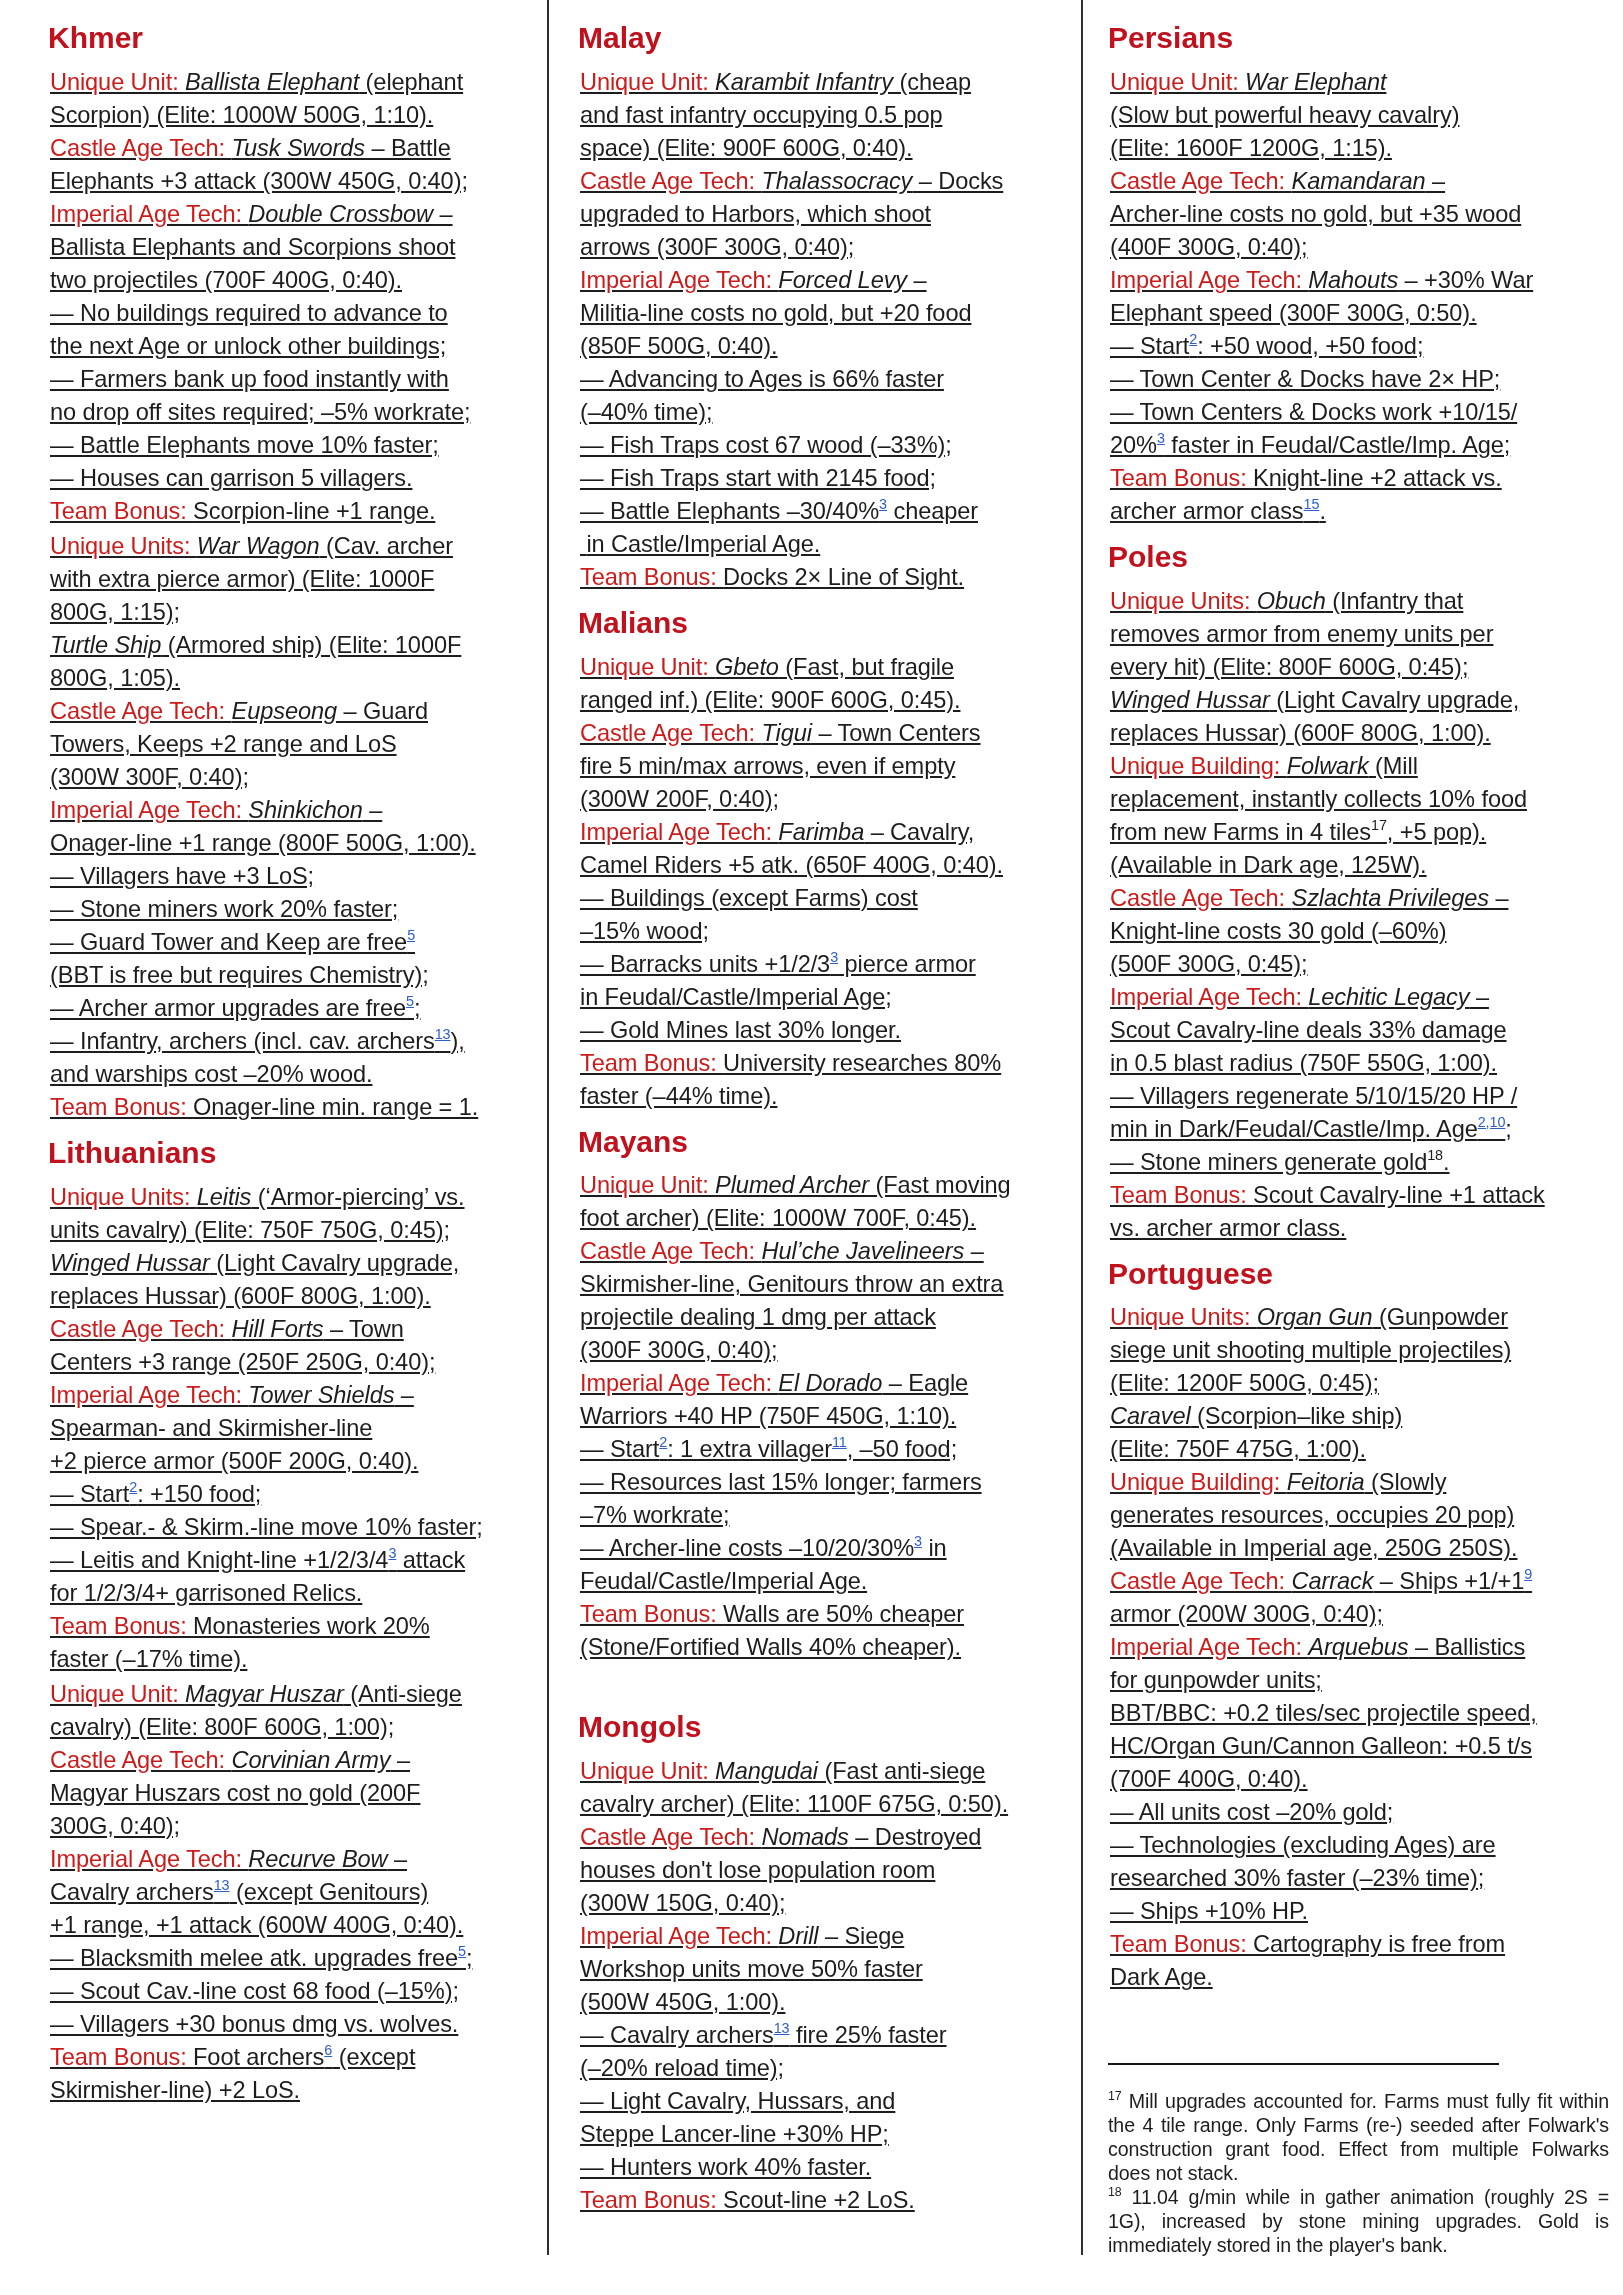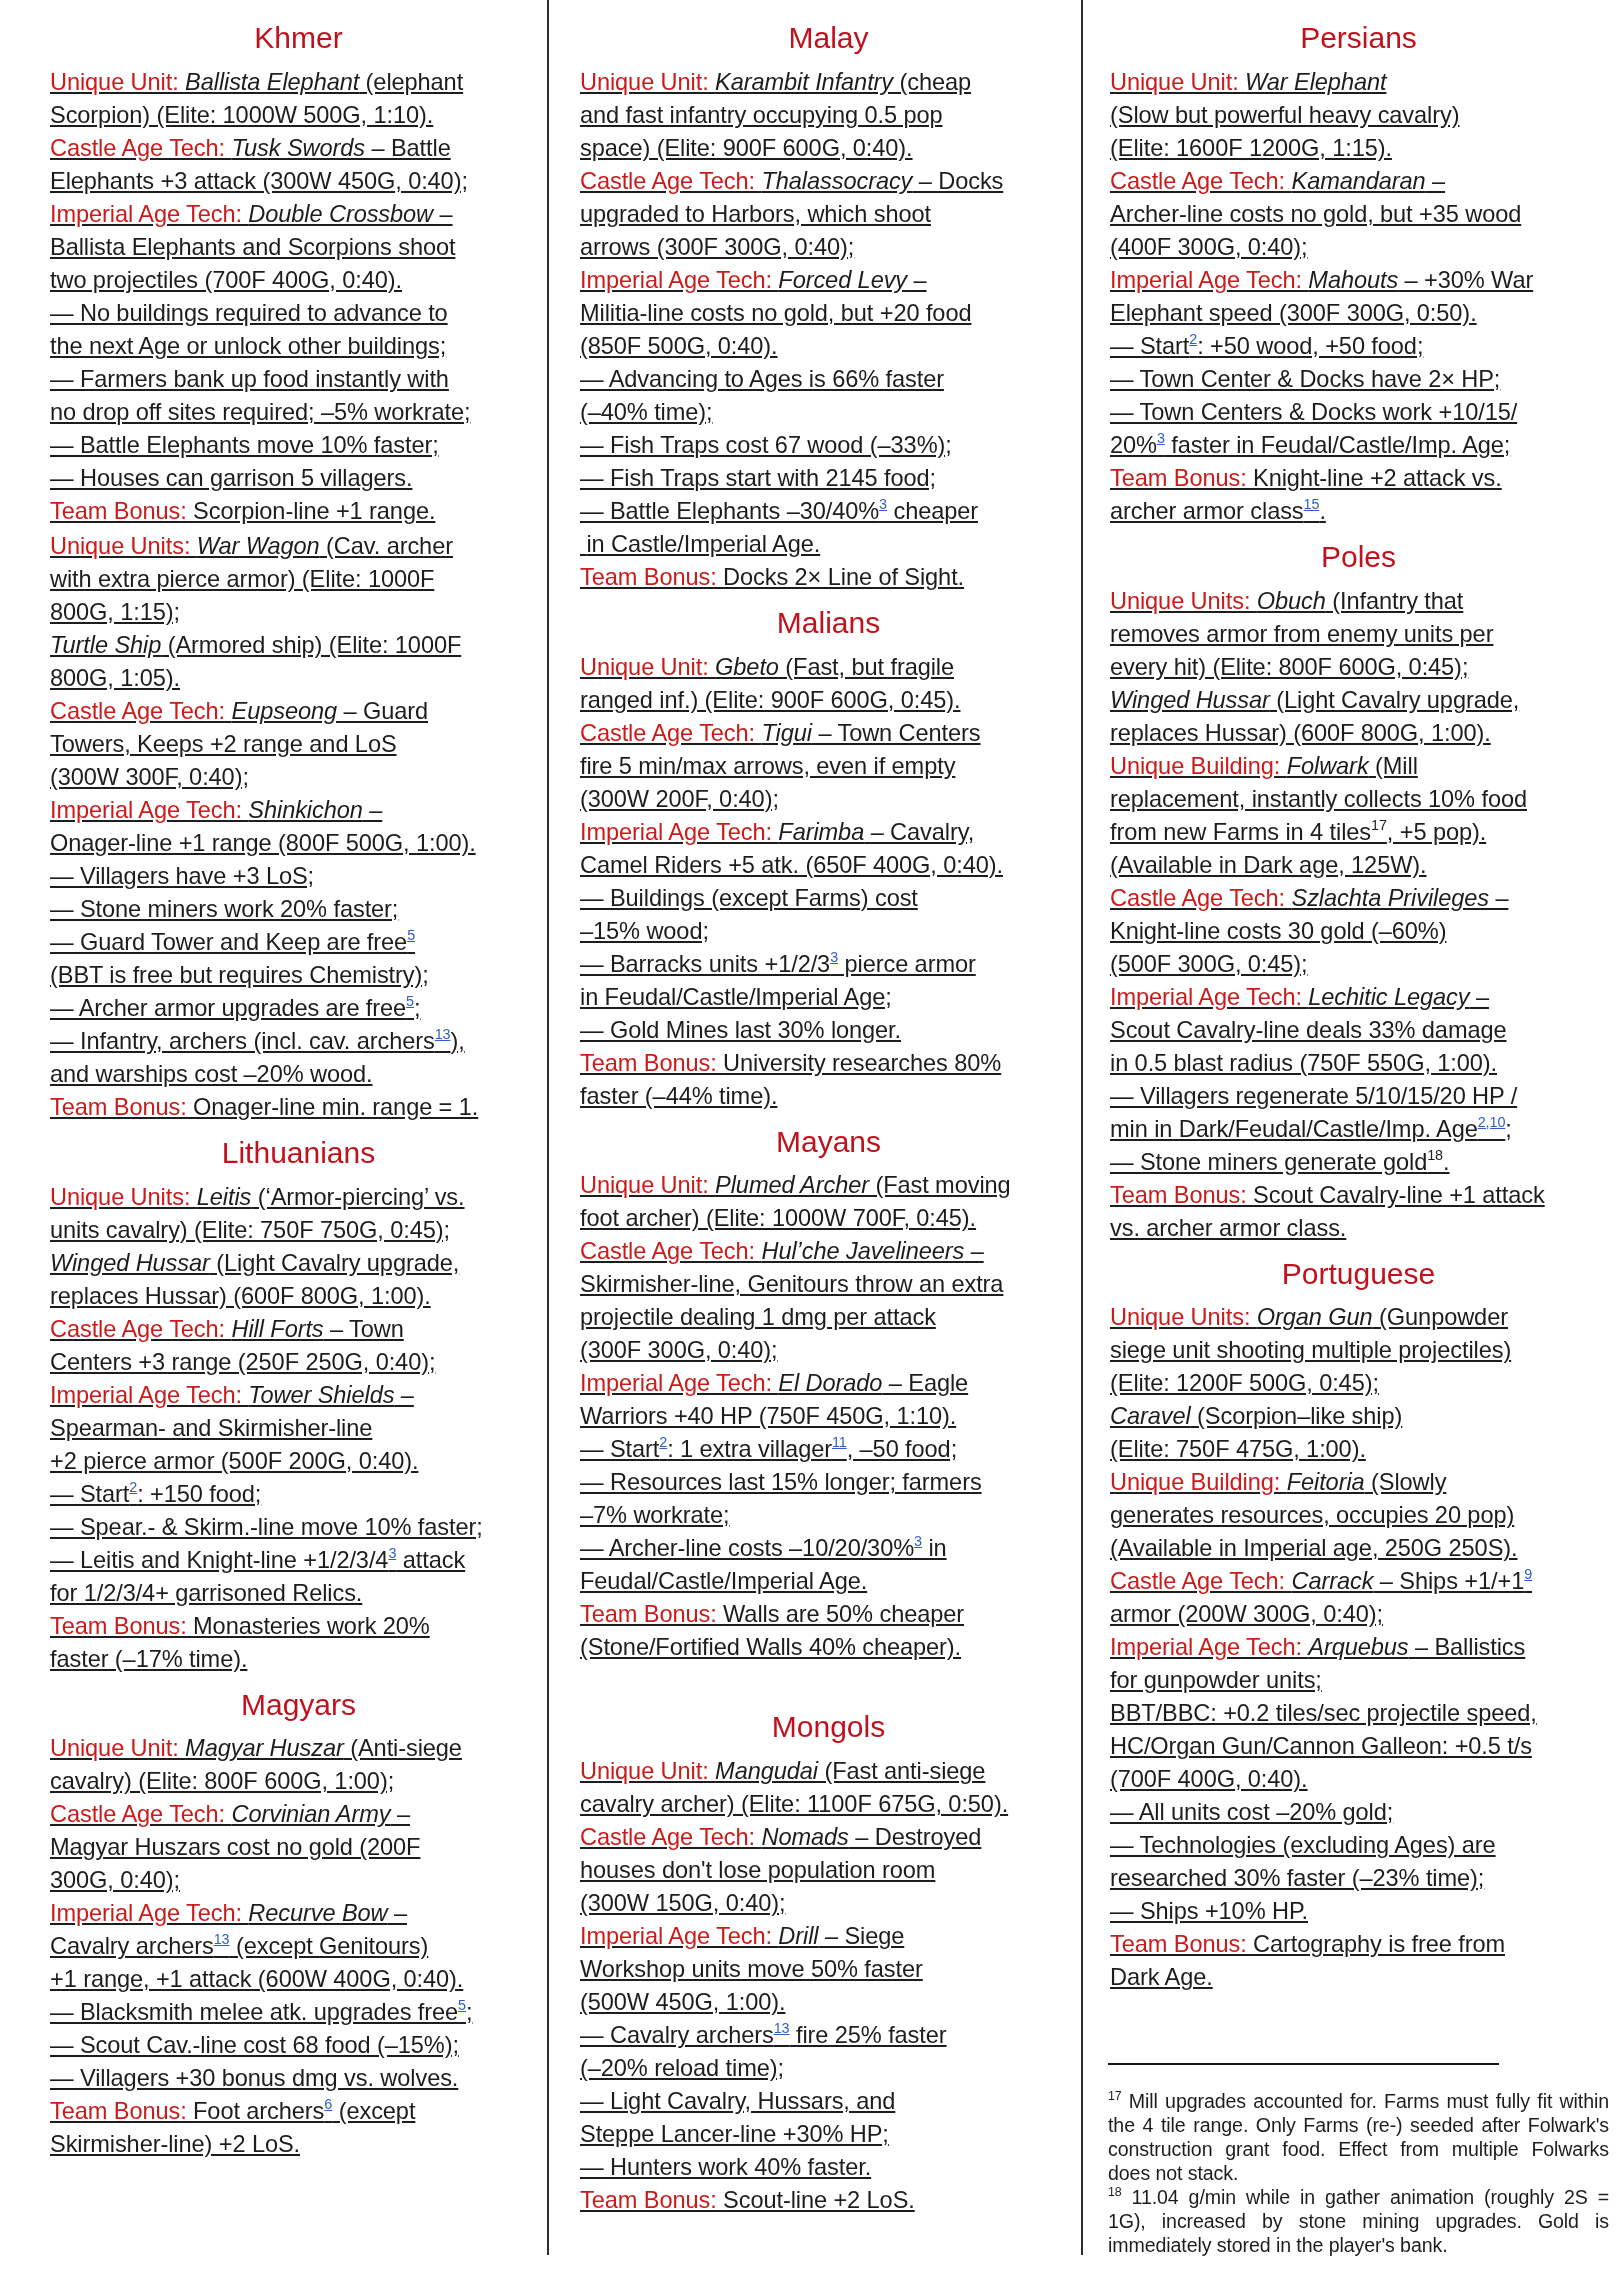--- a/index.html
+++ b/index.html
@@ -16,21 +16,21 @@
     overflow:hidden;
   }
   .column{position:absolute;top:17px;width:501px;}
   #col1{left:48px;}
   #col2{left:578px;}
   #col3{left:1108px;}
   .vdivider{position:absolute;top:0;width:2px;height:2255px;background:var(--divider);}
   #div1{left:547px;}
   #div2{left:1081px;}
   .civ-title{
-    color:var(--heading-red);font-size:30px;font-weight:normal;text-align:center;
+    color:var(--heading-red);font-size:30px;font-weight:bold;text-align:left;
     line-height:41px;margin:7.9px 0 7.9px 0;
   }
   .civ:first-of-type .civ-title{margin-top:0;}
   #col2 .civ:nth-of-type(4) .civ-title{margin-top:42px;}
   .civ-body{
     font-size:23.6px;line-height:33px;margin:2px;white-space:pre-wrap;
     letter-spacing:-0.1px;
     text-decoration:underline;
   }
   .lbl{color:var(--label-red);}
@@ -103,21 +103,20 @@
 Spearman- and Skirmisher-line
 +2 pierce armor (500F 200G, 0:40).
 — Start</span><sup class="lnk">2</sup><span class="t">: +150 food;
 — Spear.- &amp; Skirm.-line move 10% faster;
 — Leitis and Knight-line +1/2/3/4</span><sup class="lnk">3</sup><span class="t"> attack
 for 1/2/3/4+ garrisoned Relics.
 </span><span class="lbl">Team Bonus: </span><span class="t">Monasteries work 20%
 faster (–17% time).</span></p>
       </section>
       <section class="civ">
-        <h2 class="civ-title">Magyars</h2>
         <p class="civ-body"><span class="lbl">Unique Unit: </span><span class="it">Magyar Huszar</span><span class="t"> (Anti-siege
 cavalry) (Elite: 800F 600G, 1:00);
 </span><span class="lbl">Castle Age Tech: </span><span class="it">Corvinian Army</span><span class="t"> –
 Magyar Huszars cost no gold (200F
 300G, 0:40);
 </span><span class="lbl">Imperial Age Tech: </span><span class="it">Recurve Bow</span><span class="t"> –
 Cavalry archers</span><sup class="lnk">13</sup><span class="t"> (except Genitours)
 +1 range, +1 attack (600W 400G, 0:40).
 — Blacksmith melee atk. upgrades free</span><sup class="lnk">5</sup><span class="t">;
 — Scout Cav.-line cost 68 food (–15%);

